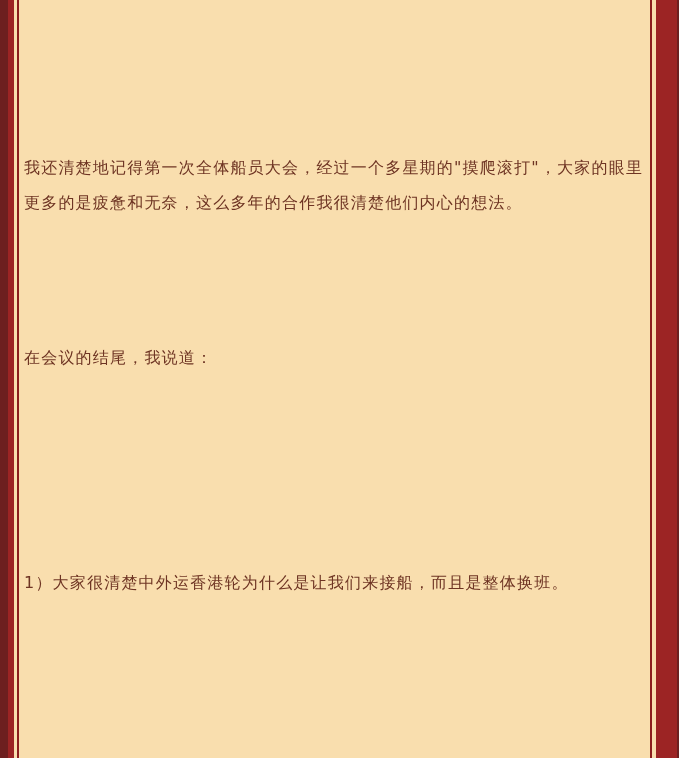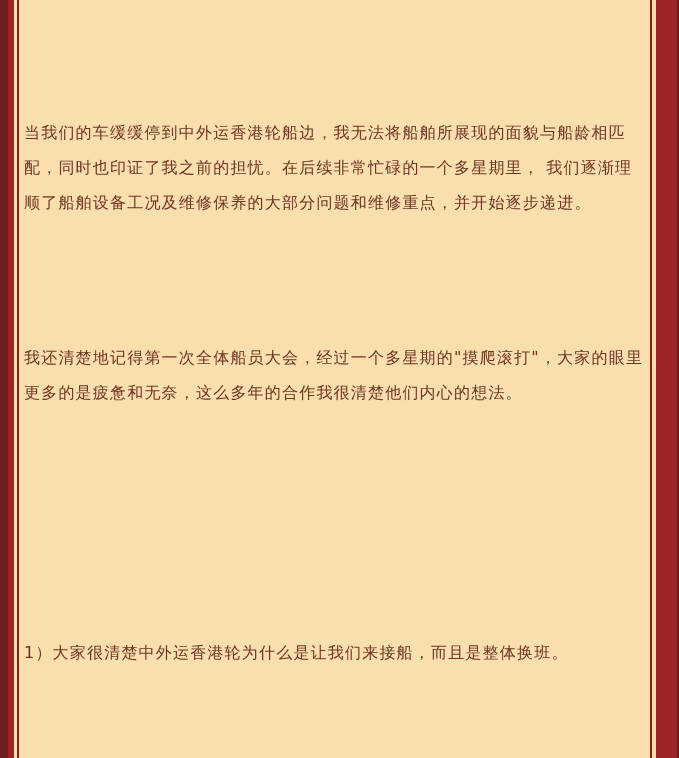--- a/index.html
+++ b/index.html
@@ -42,24 +42,24 @@
 
   <div class="edge edge-left-outer"></div>
   <div class="edge edge-left-inner"></div>
   <div class="rule rule-left"></div>
   <div class="rule rule-right"></div>
   <div class="edge edge-right-inner"></div>
   <div class="edge edge-right-outer"></div>
 
   <main class="content">
 
-    <p class="para">当我们的车缓缓停到中外运香港轮船边，我无法将船舶所展现的面貌与船龄相匹配，同时也印证了我之前的担忧。在后续非常忙碌的一个多星期里， 我们逐渐理顺了船舶设备工况及维修保养的大部分问题和维修重点，并开始逐步递进。</p>
 
     <p class="para">我还清楚地记得第一次全体船员大会，经过一个多星期的"摸爬滚打"，大家的眼里更多的是疲惫和无奈，这么多年的合作我很清楚他们内心的想法。</p>
 
+    <p class="para">在会议的结尾，我说道：</p>
 
     <div class="block">
       <p class="para">1）大家很清楚中外运香港轮为什么是让我们来接船，而且是整体换班。</p>
       
     </div>
 
     
 
     
 

